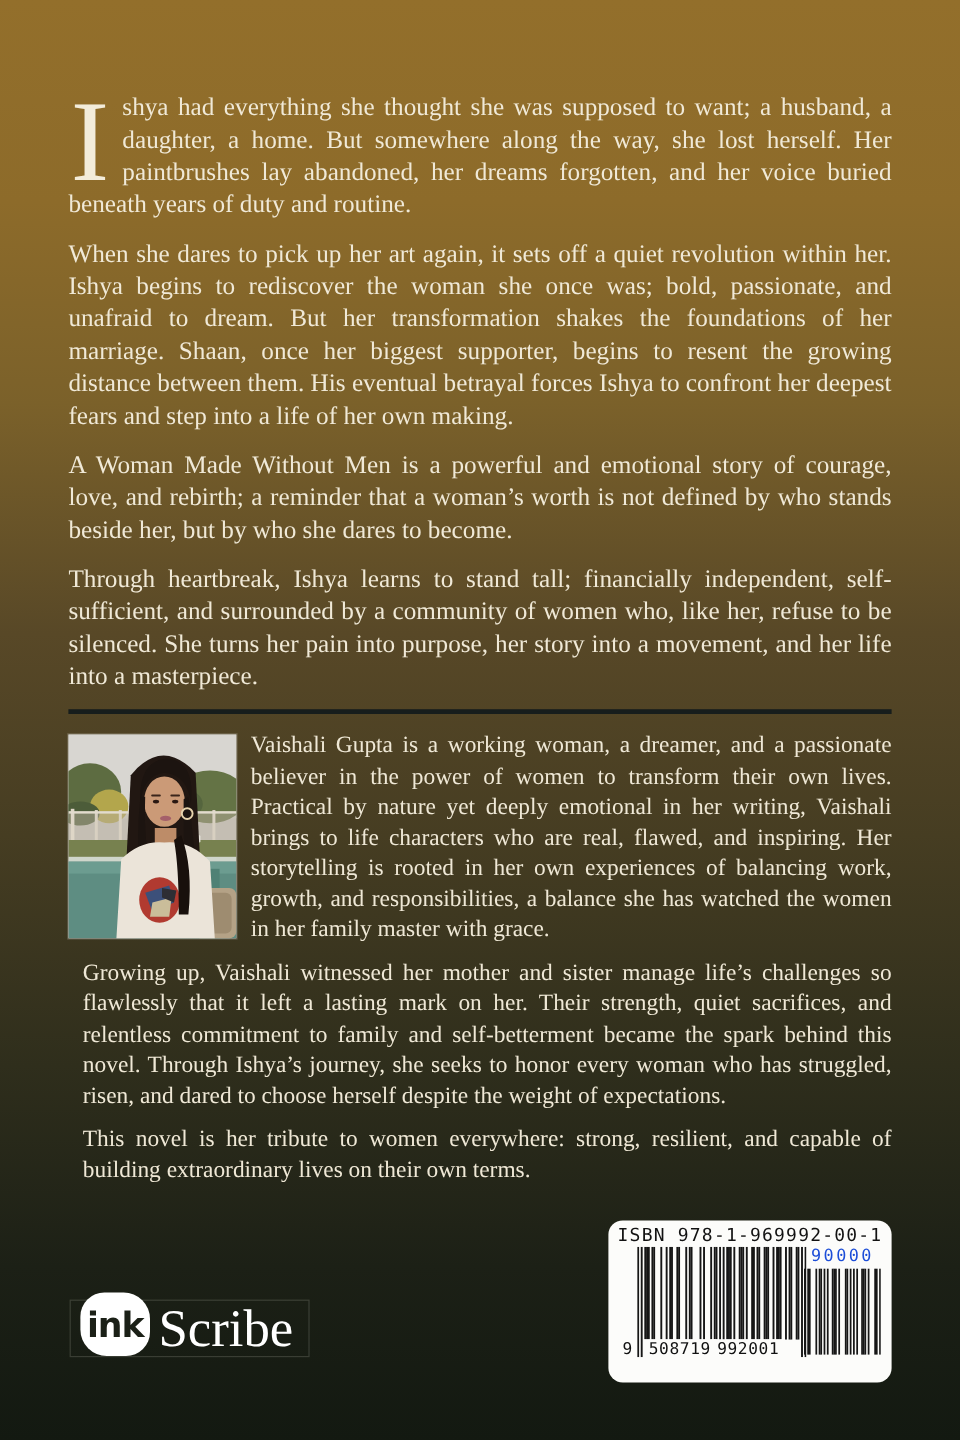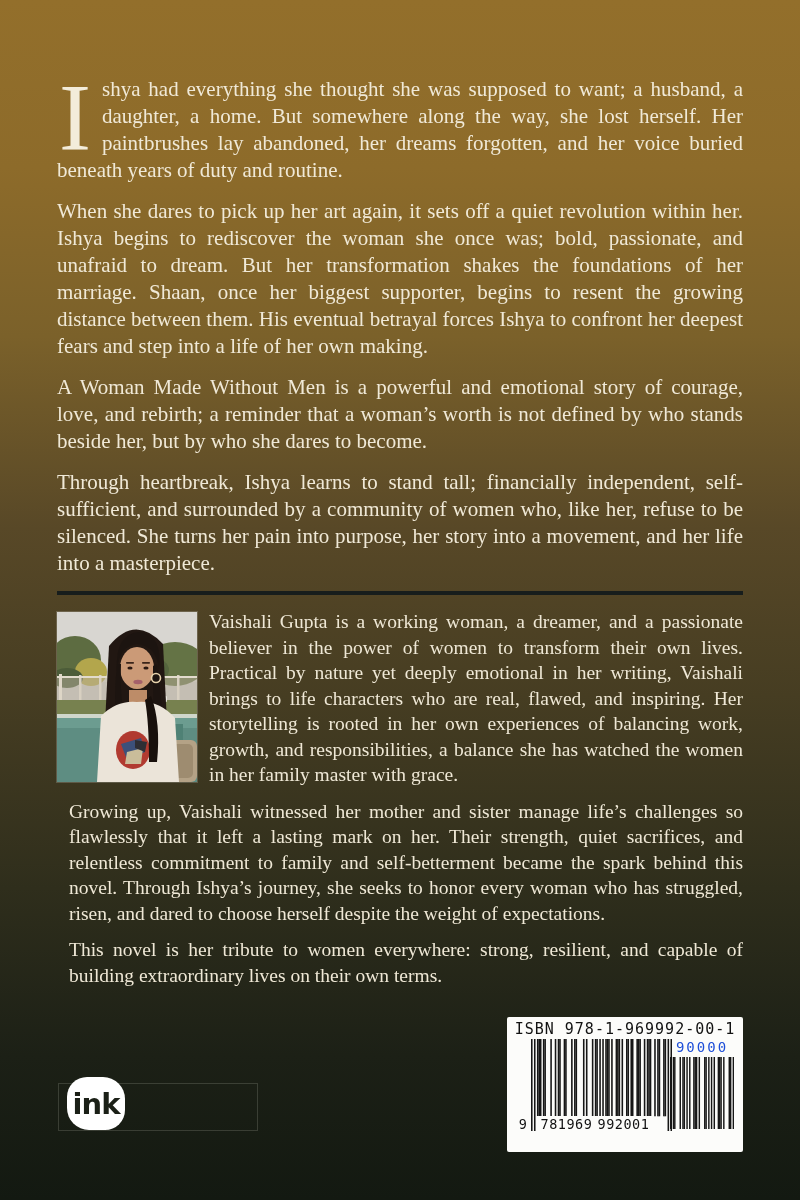--- a/index.html
+++ b/index.html
@@ -78,21 +78,21 @@
     line-height:1;
     margin-left:7px;
     white-space:nowrap;
   }
 
   
   .barcode-panel{
     position:absolute; left:507px; top:1017px;
     width:236px; height:135px;
     background:#fcfcfa;
-    border-radius:2px;
+    border-radius:12px;
     box-sizing:border-box;
   }
   .isbn-line{
     position:absolute; top:3px; left:0; right:0;
     text-align:center;
     font-family:"DejaVu Sans Mono", monospace;
     font-size:15px; letter-spacing:1px;
     color:#121212;
     white-space:nowrap;
   }
@@ -208,20 +208,21 @@
         </svg>
       </div>
       <p>Vaishali Gupta is a working woman, a dreamer, and a passionate believer in the power of women to transform their own lives. Practical by nature yet deeply emotional in her writing, Vaishali brings to life characters who are real, flawed, and inspiring. Her storytelling is rooted in her own experiences of balancing work, growth, and responsibilities, a balance she has watched the women in her family master with grace.</p>
       <p>Growing up, Vaishali witnessed her mother and sister manage life’s challenges so flawlessly that it left a lasting mark on her. Their strength, quiet sacrifices, and relentless commitment to family and self-betterment became the spark behind this novel. Through Ishya’s journey, she seeks to honor every woman who has struggled, risen, and dared to choose herself despite the weight of expectations.</p>
       <p>This novel is her tribute to women everywhere: strong, resilient, and capable of building extraordinary lives on their own terms.</p>
     </div>
   </div>
 
   <div class="pub-logo">
     <div class="ink-blob">ink</div>
+    <div class="scribe">Scribe</div>
   </div>
 
   <div class="barcode-panel">
     <div class="isbn-line">ISBN 978-1-969992-00-1</div>
     <div class="ean-main">
       <svg id="ean13" viewBox="0 0 95 50" preserveAspectRatio="none">
           <g fill="#161616">
             <rect x="0" y="0" width="1.06" height="50"></rect>
             <rect x="2" y="0" width="1.06" height="50"></rect>
             <rect x="4" y="0" width="1.06" height="42"></rect>
@@ -268,21 +269,21 @@
             <rect x="85" y="0" width="1.06" height="42"></rect>
             <rect x="86" y="0" width="1.06" height="42"></rect>
             <rect x="89" y="0" width="1.06" height="42"></rect>
             <rect x="90" y="0" width="1.06" height="42"></rect>
             <rect x="92" y="0" width="1.06" height="50"></rect>
             <rect x="94" y="0" width="1.06" height="50"></rect>
           </g>
         </svg>
       <div class="main-digits">
         <span class="d9">9</span>
-        <span class="dleft">781969</span>
+        <span class="dleft">508719</span>
         <span class="dright">992001</span>
       </div>
     </div>
     <div class="ean-sup">
       <span class="sup-digits">90000</span>
       <svg id="ean5" viewBox="0 0 47 40" preserveAspectRatio="none">
           <g fill="#161616">
             <rect x="0" y="0" width="1.06" height="40"></rect>
             <rect x="2" y="0" width="1.06" height="40"></rect>
             <rect x="3" y="0" width="1.06" height="40"></rect>

